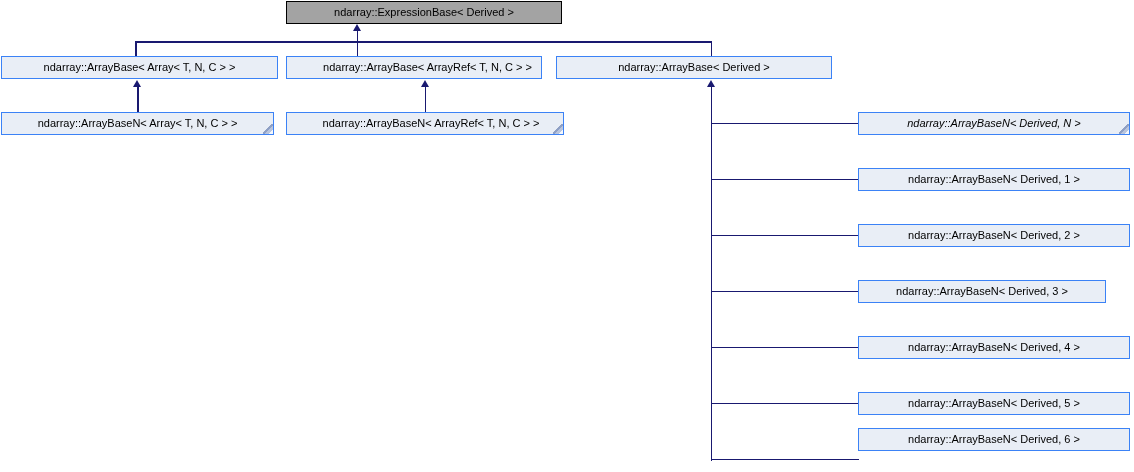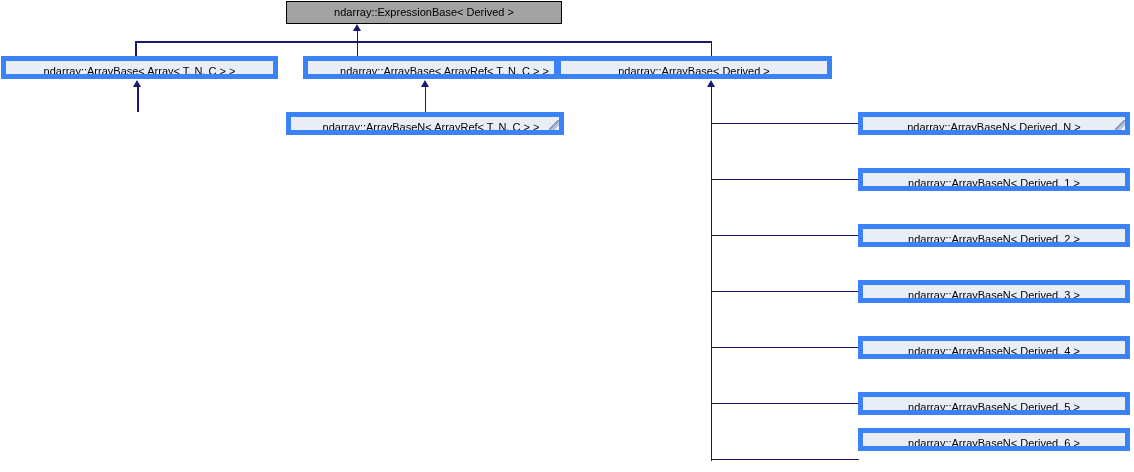--- a/index.html
+++ b/index.html
@@ -8,21 +8,21 @@
     width:1134px;height:472px;
     background:#ffffff;
     font-family:"Liberation Sans","DejaVu Sans",sans-serif;
     overflow:hidden;
   }
   .node{
     position:absolute;
     box-sizing:border-box;
     height:23px;
     background:#e9eef6;
-    border:5px solid #3b82f6;
+    border:1px solid #3b82f6;
     color:#000000;
     font-size:11px;
     line-height:21px;
     text-align:center;
     white-space:nowrap;
     overflow:hidden;
     cursor:pointer;
   }
   .node.current{
     background:#a3a3a3;
@@ -81,40 +81,44 @@
   <div class="edge h" style="left:710.5px;top:234.75px;width:148px;"></div>
   <div class="edge h" style="left:710.5px;top:290.75px;width:148px;"></div>
   <div class="edge h" style="left:710.5px;top:346.75px;width:148px;"></div>
   <div class="edge h" style="left:710.5px;top:402.75px;width:148px;"></div>
   <div class="edge h" style="left:710.5px;top:458.75px;width:148px;"></div>
 
   <div class="node current" style="left:286px;top:1px;width:276px;">ndarray::ExpressionBase&lt; Derived &gt;</div>
 
   <div class="node" style="left:1px;top:56px;width:277px;">ndarray::ArrayBase&lt; Array&lt; T, N, C &gt; &gt;</div>
 
-  <div class="node" style="left:303px;top:56px;width:256px;padding-left:27px;">ndarray::ArrayBase&lt; ArrayRef&lt; T, N, C &gt; &gt;</div>
+  <div class="node" style="left:286px;top:56px;width:256px;padding-left:27px;">ndarray::ArrayBase&lt; ArrayRef&lt; T, N, C &gt; &gt;</div>
 
   <div class="node" style="left:556px;top:56px;width:276px;">ndarray::ArrayBase&lt; Derived &gt;</div>
 
+  <div class="node" style="left:1px;top:112px;width:273px;">
+    <span>ndarray::ArrayBaseN&lt; Array&lt; T, N, C &gt; &gt;</span>
+    <span class="fold"></span>
+  </div>
 
   <div class="node" style="left:286px;top:112px;width:278px;padding-left:12px;">
     <span>ndarray::ArrayBaseN&lt; ArrayRef&lt; T, N, C &gt; &gt;</span>
     <span class="fold"></span>
   </div>
 
-  <div class="node" style="left:858px;top:112px;width:272px;">
+  <div class="node" style="left:858px;top:112px;width:272px;font-style:italic;">
     <span>ndarray::ArrayBaseN&lt; Derived, N &gt;</span>
     <span class="fold"></span>
   </div>
 
   <div class="node" style="left:858px;top:168px;width:272px;">ndarray::ArrayBaseN&lt; Derived, 1 &gt;</div>
 
   <div class="node" style="left:858px;top:224px;width:272px;">ndarray::ArrayBaseN&lt; Derived, 2 &gt;</div>
 
-  <div class="node" style="left:858px;top:280px;width:272px;">ndarray::ArrayBaseN&lt; Derived, 3 &gt;</div>
+  <div class="node" style="left:858px;top:280px;width:248px;">ndarray::ArrayBaseN&lt; Derived, 3 &gt;</div>
 
   <div class="node" style="left:858px;top:336px;width:272px;">ndarray::ArrayBaseN&lt; Derived, 4 &gt;</div>
 
   <div class="node" style="left:858px;top:392px;width:272px;">ndarray::ArrayBaseN&lt; Derived, 5 &gt;</div>
 
   <div class="node" style="left:858px;top:428px;width:272px;">ndarray::ArrayBaseN&lt; Derived, 6 &gt;</div>
 
 </div>
 
 </body></html>

